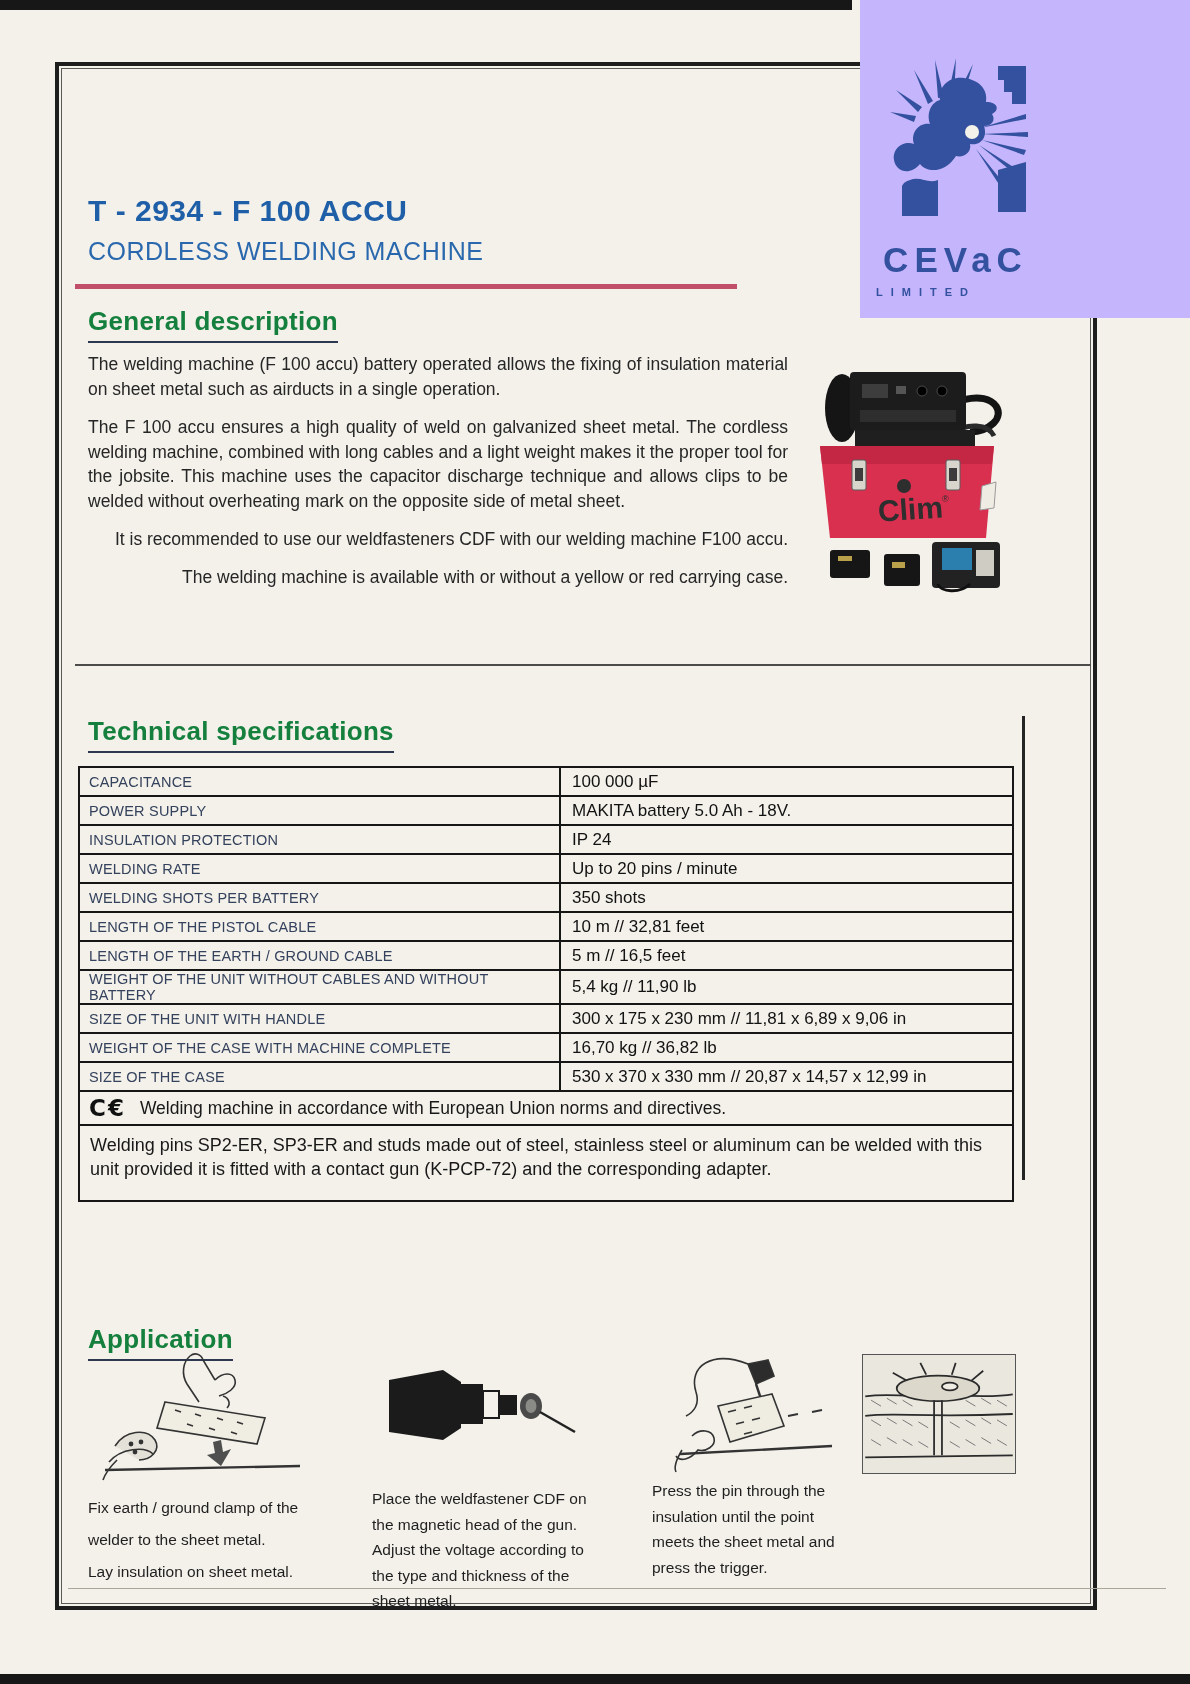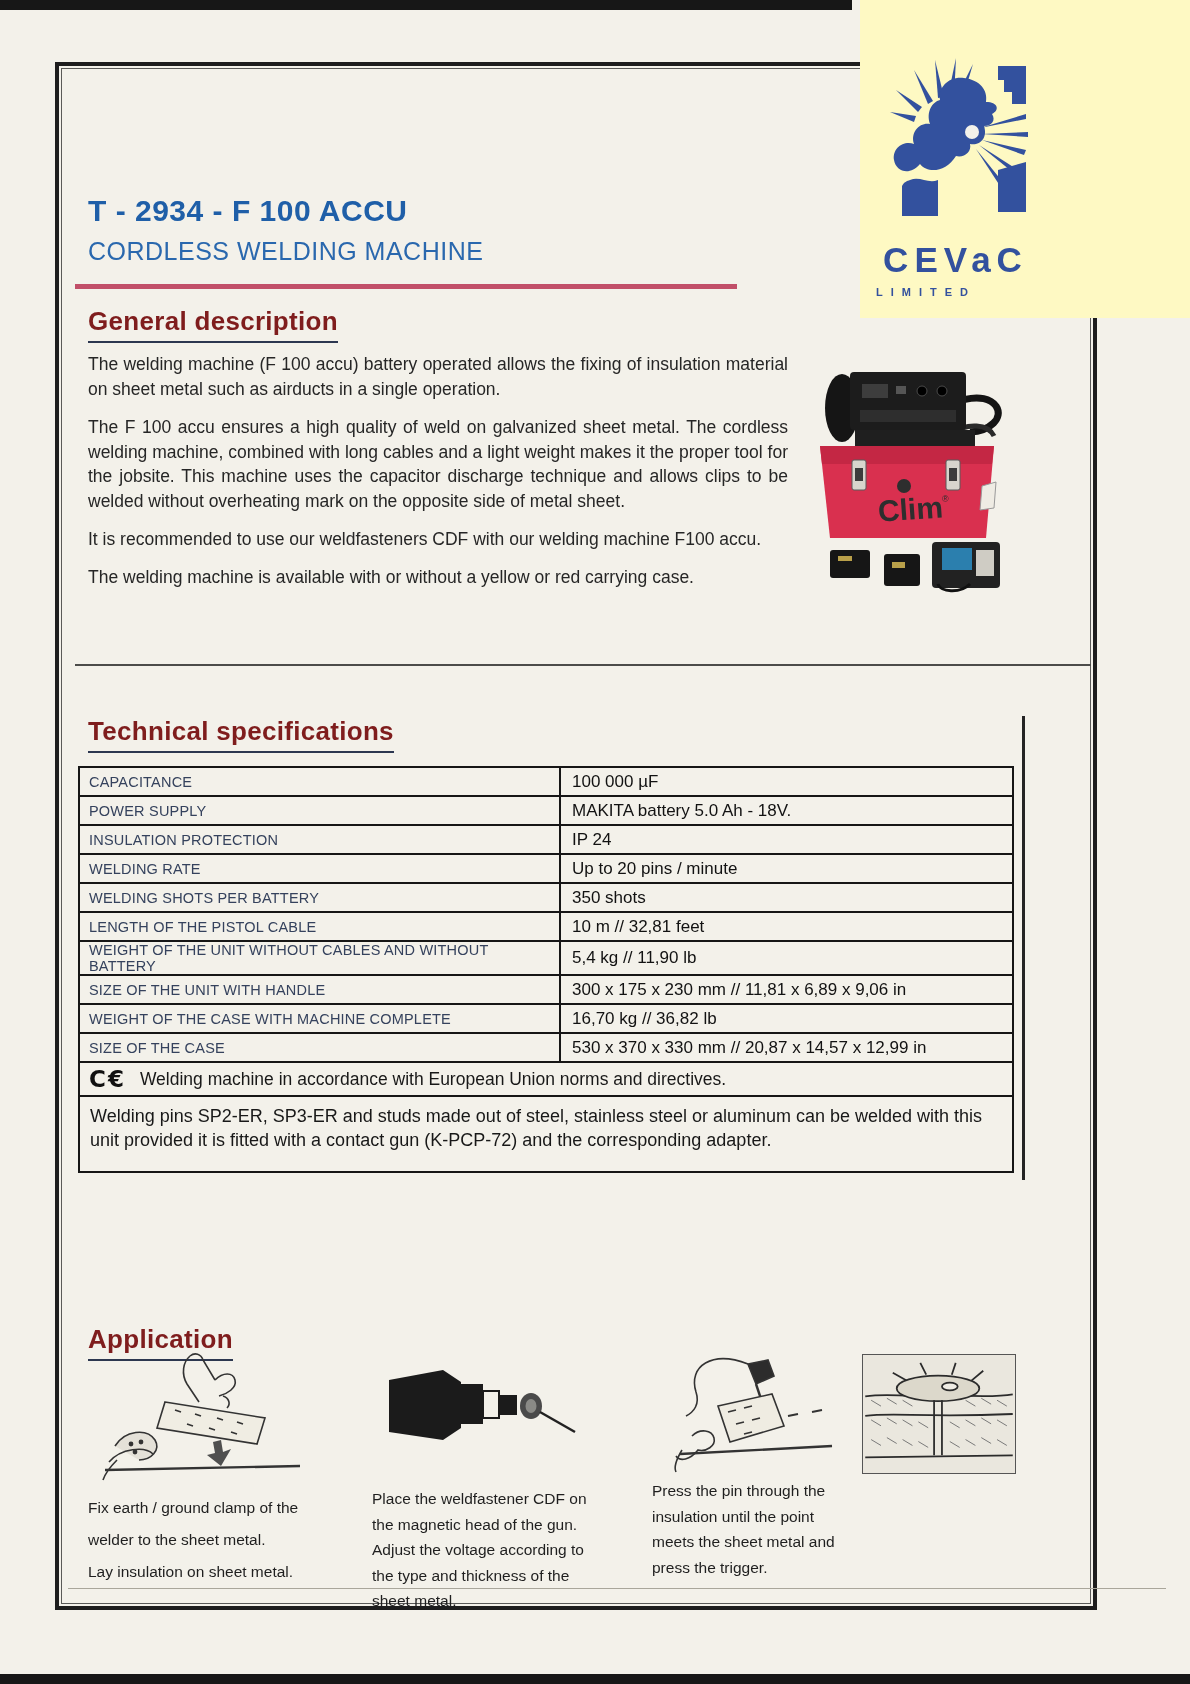--- a/index.html
+++ b/index.html
@@ -6,41 +6,41 @@
   html,body { width:1190px; height:1684px; }
   body { font-family:"Liberation Sans", sans-serif; background:#f3f1ea; position:relative; overflow:hidden; }
   #canvas { position:absolute; inset:0; width:1036px; height:1684px; }
 
   .top-bar    { position:absolute; left:0; top:0; width:852px; height:10px; background:#171717; }
   .bottom-bar { position:absolute; left:0; top:1674px; width:1190px; height:10px; background:#171717; }
 
   .frame-outer { position:absolute; left:55px; top:62px; width:1042px; height:1548px; border:4px solid #1d1d1d; }
   .frame-inner { position:absolute; inset:2px; border:1px solid #5a5a58; }
 
-  .logo-block { position:absolute; left:860px; top:0; width:330px; height:318px; background:#fef9c3; }
+  .logo-block { position:absolute; left:860px; top:0; width:330px; height:318px; background:#c4b5fd; }
   .logo-art   { position:absolute; left:20px; top:52px; width:150px; height:172px; }
   .logo-name  { position:absolute; left:8px; top:240px; width:175px; text-align:center;
                 font-size:35px; font-weight:bold; letter-spacing:6px; color:#33519e; }
   .logo-sub   { position:absolute; left:16px; top:286px; width:165px; text-align:left;
                 font-size:11px; font-weight:bold; letter-spacing:8px; color:#33519e; }
 
   .title-block { position:absolute; left:88px; top:194px; }
   .doc-title    { font-size:30px; font-weight:bold; color:#1f5fa8; letter-spacing:0.5px; }
   .doc-subtitle { font-size:25px; color:#2a68ae; margin-top:9px; letter-spacing:0.5px; }
   .red-rule { position:absolute; left:75px; top:284px; width:662px; height:5px; background:#c14f69; }
 
-  .sec-h { position:absolute; font-size:26px; font-weight:bold; color:#7f1d1d;
+  .sec-h { position:absolute; font-size:26px; font-weight:bold; color:#15803d;
            border-bottom:2px solid #2c3750; padding-bottom:4px; letter-spacing:0.3px; }
   .sec-h.general { left:88px; top:306px; }
   .sec-h.tech    { left:88px; top:716px; }
   .sec-h.app     { left:88px; top:1324px; }
 
   .desc { position:absolute; left:88px; top:352px; width:700px; }
   .desc p { font-size:17.5px; line-height:1.42; color:#262626; text-align:justify; margin-bottom:13px; }
-  .desc p.noj { text-align:left; }
+  .desc p.noj { text-align:right; }
 
   .photo { position:absolute; left:800px; top:336px; width:210px; height:258px; }
 
   .divider { position:absolute; left:75px; top:664px; width:1016px; height:2px; background:#4c4c4a; }
 
   .spec-wrap { position:absolute; left:78px; top:766px; width:936px; }
   table.spec { border-collapse:collapse; width:100%;padding-left:28px; }
   table.spec td { border:2px solid #161616; height:29px; vertical-align:middle; }
   td.spec-label { width:51.5%; font-size:14.5px; color:#35425d; padding-left:9px; letter-spacing:0.2px; }
   td.spec-value { font-size:17px; color:#121212; padding-left:11px; }
@@ -186,20 +186,24 @@
           </tr>
         <tr>
             <td class="spec-label">WELDING SHOTS PER BATTERY</td>
             <td class="spec-value">350 shots</td>
           </tr>
         <tr>
             <td class="spec-label">LENGTH OF THE PISTOL CABLE</td>
             <td class="spec-value">10 m // 32,81 feet</td>
           </tr>
         <tr>
+            <td class="spec-label">LENGTH OF THE EARTH / GROUND CABLE</td>
+            <td class="spec-value">5 m // 16,5 feet</td>
+          </tr>
+        <tr>
             <td class="spec-label">WEIGHT OF THE UNIT WITHOUT CABLES AND WITHOUT BATTERY</td>
             <td class="spec-value">5,4 kg // 11,90 lb</td>
           </tr>
         <tr>
             <td class="spec-label">SIZE OF THE UNIT WITH HANDLE</td>
             <td class="spec-value">300 x 175 x 230 mm // 11,81 x 6,89 x 9,06 in</td>
           </tr>
         <tr>
             <td class="spec-label">WEIGHT OF THE CASE WITH MACHINE COMPLETE</td>
             <td class="spec-value">16,70 kg // 36,82 lb</td>

